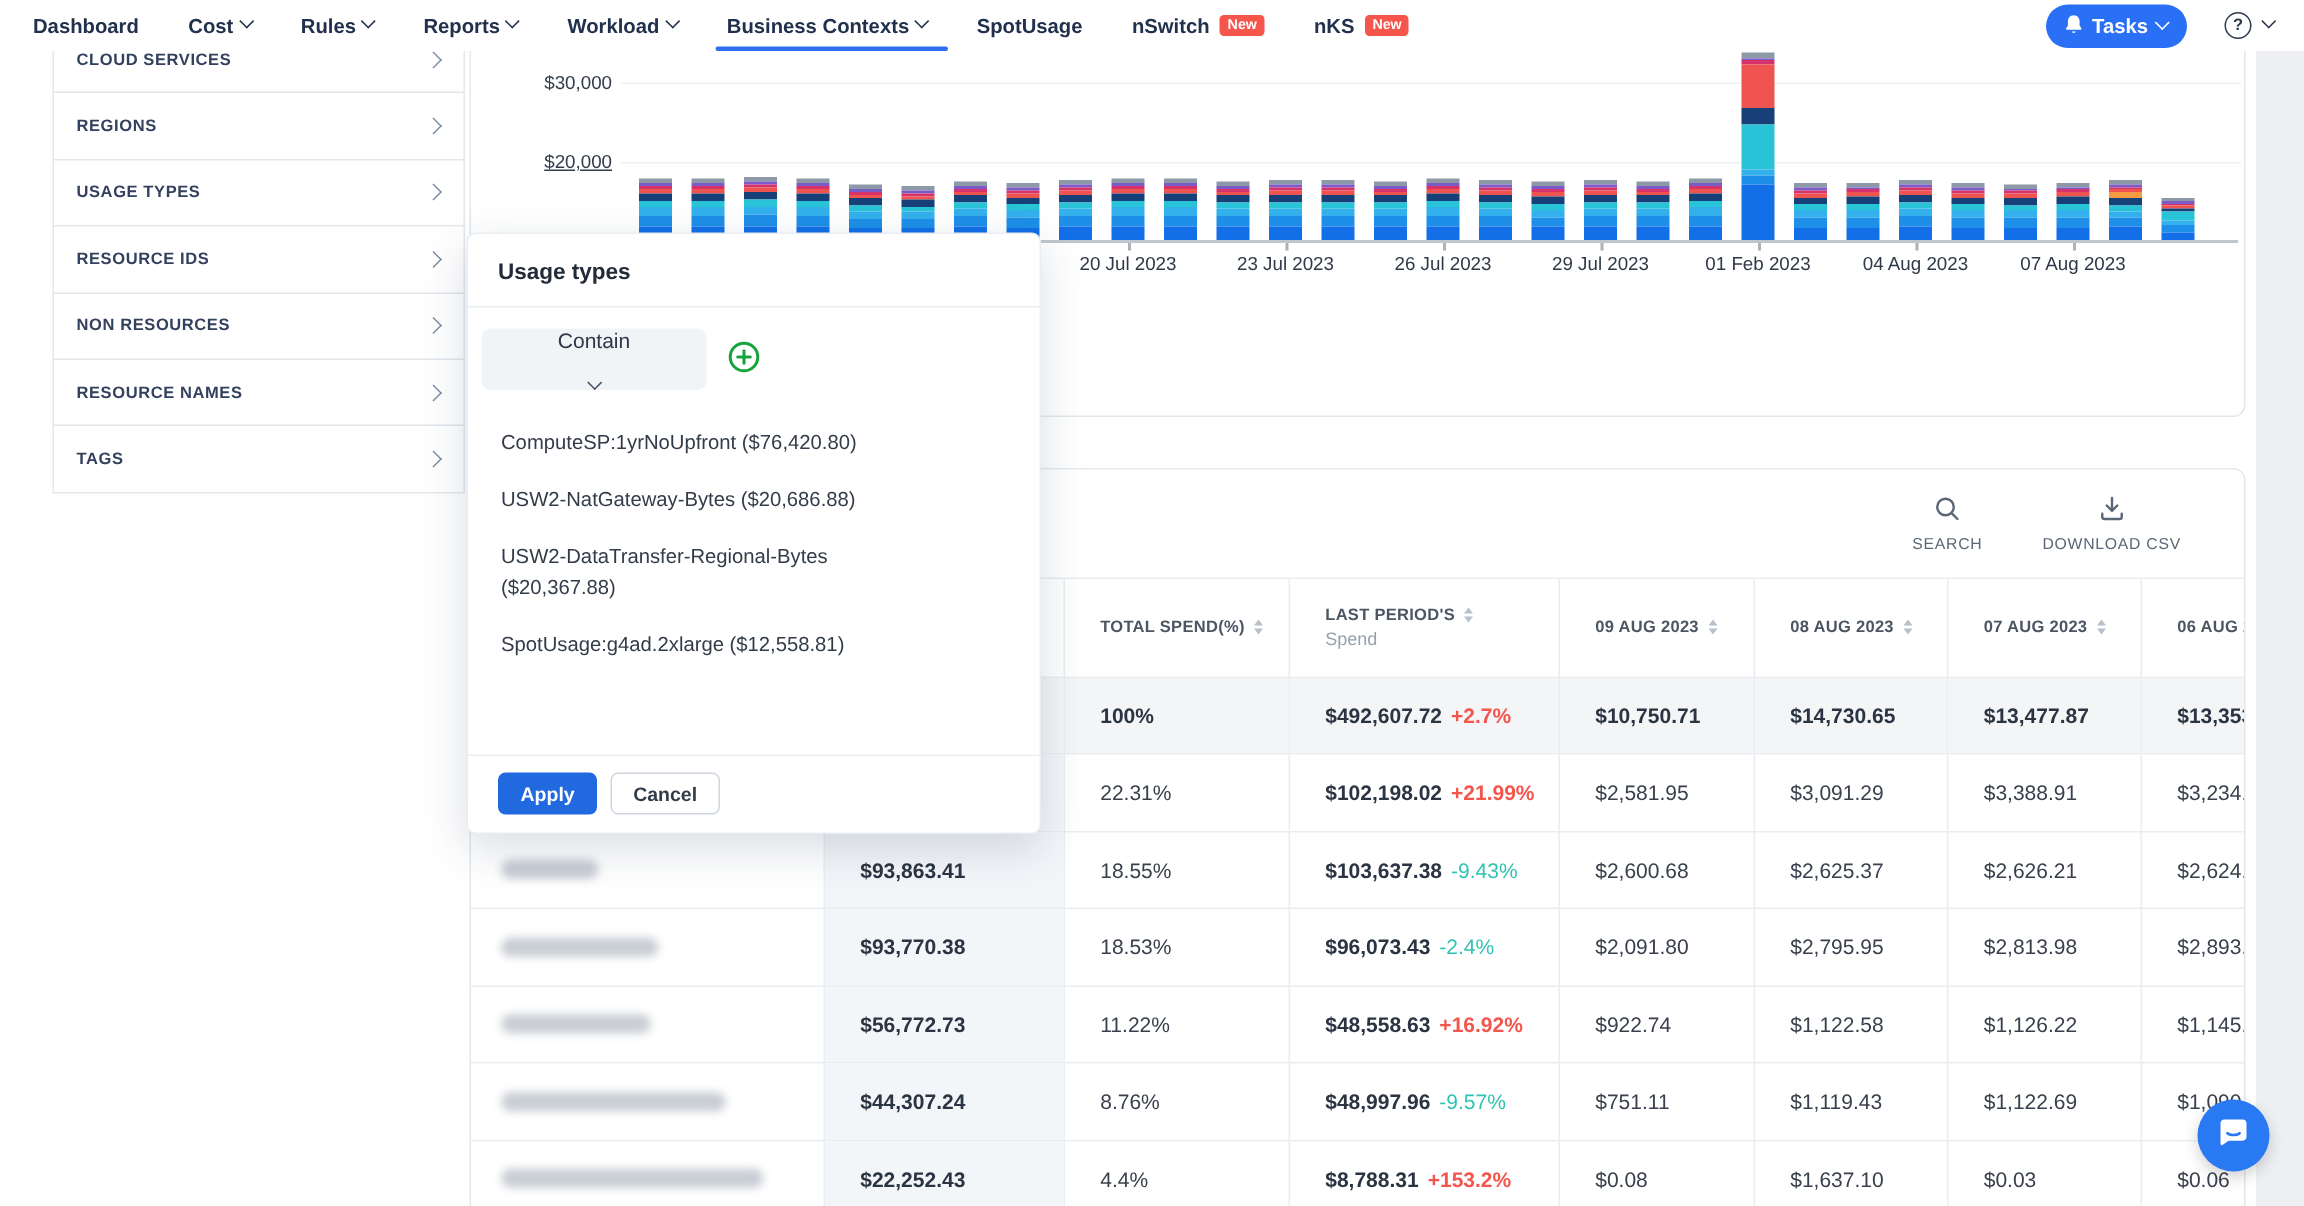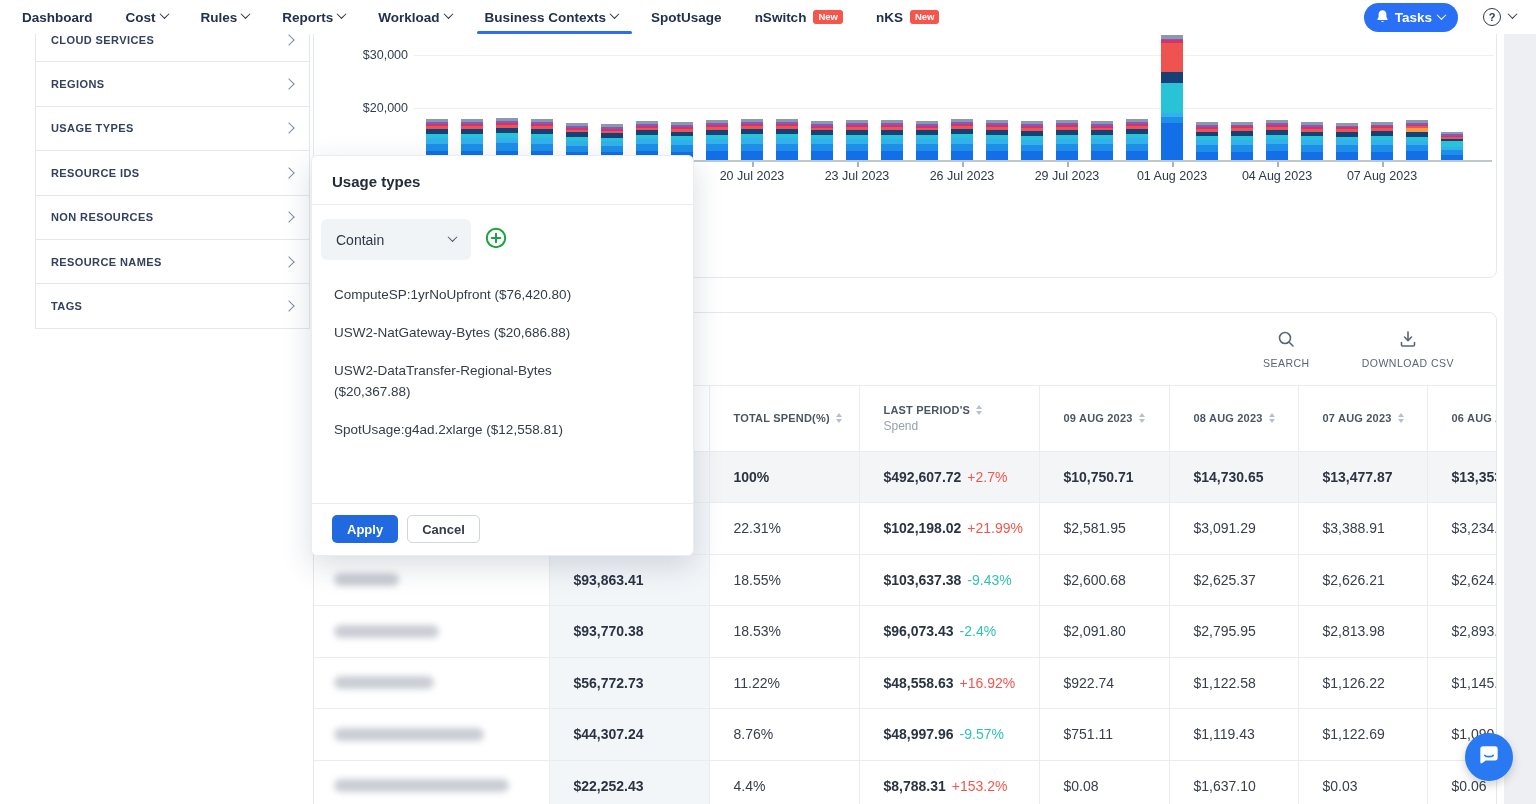--- a/index.html
+++ b/index.html
@@ -45,21 +45,21 @@
   
   .gridline { position:absolute; left:100px; width:1080px; height:1px; background:#eef1f4; }
   .ytick { position:absolute; left:14px; width:80px; text-align:right; font-size:12.5px; color:#333d4c; }
   .axis { position:absolute; left:100px; top:179px; width:1078px; height:2px; background:#bfc6ce; }
   .bar { position:absolute; width:22px; display:flex; flex-direction:column; cursor:pointer; }
   .seg { width:100%; }
   .xtick-mark { position:absolute; top:181px; width:1.5px; height:5px; background:#aab2bc; }
   .xtick { position:absolute; top:188px; width:96px; text-align:center; font-size:12.5px; color:#2f3947; }
 
   
-  .toolbar { height:73px; display:flex; align-items:center; justify-content:flex-end; gap:52px;
+  .toolbar { height:73px; display:flex; align-items:center; justify-content:flex-end; gap:40px;
     padding-right:42px; border-bottom:1px solid #e9edf1; background:#fff; }
   .tool-btn { display:flex; flex-direction:column; align-items:center; gap:6px; cursor:pointer; background:none; border:none; }
   .tool-label { font-size:10.5px; letter-spacing:.5px; color:#5a6576; font-weight:400; }
 
   
   table.tbl { border-collapse:collapse; table-layout:fixed; width:1313px; background:#fff; }
   .tbl th, .tbl td { border-right:1px solid #e9edf1; border-bottom:1px solid #e9edf1; text-align:left;
     overflow:hidden; white-space:nowrap; }
   .tbl th { height:65px; vertical-align:middle; padding-left:24px; background:#fff; cursor:pointer; }
   .tbl td { height:51.5px; padding-left:24px; font-size:14px; color:#39404c; }
@@ -68,33 +68,33 @@
   .th-sub { font-size:12px; color:#97a1ae; font-weight:400; margin-top:3px; }
   .sort { display:inline-flex; flex-direction:column; gap:2px; }
   .sort i { display:block; width:0; height:0; border-left:3.5px solid transparent; border-right:3.5px solid transparent; }
   .sort .up { border-bottom:4px solid #b7c0cb; }
   .sort .dn { border-top:4px solid #b7c0cb; }
   td.col-name { padding-left:20px; }
   td.col-spend { background:#f3f6f9; font-weight:700; color:#2b3442; }
   tr.total td { background:#f4f5f7; font-weight:700; color:#2b3442; }
   .main-val { font-weight:700; color:#2b3442; }
   .chg { margin-left:6px; font-weight:400; }
-  .chg.up { color:#f4564e; }
+  .chg.up { color:#f4564e;font-weight:bold; }
   .chg.down { color:#2fc4b2; }
   .blur-pill { height:13px; background:#c0c5cd; border-radius:7px; filter:blur(3px); opacity:.85; }
 
   
   .popup { position:absolute; left:311px; top:155px; width:383px; height:401px; background:#fff;
     border:1px solid #e9edf2; border-radius:6px; z-index:50;
     box-shadow:0 10px 30px rgba(23,43,77,.16); display:flex; flex-direction:column; }
   .popup-header { padding:17px 20px 13px; border-bottom:1px solid #e9edf1; }
   .popup-title { font-size:15px; font-weight:700; color:#222b38; }
   .popup-controls { display:flex; align-items:center; gap:11px; padding:14px 14px 6px 9px; }
   .select-box { width:150px; height:41px; background:#f1f4f7; border-radius:6px; display:flex;
-    align-items:center; justify-content:space-between; padding:0 15px; cursor:pointer; }
+    align-items:center; justify-content:space-between; padding:0 15px; cursor:pointer;flex-direction:column; }
   .select-box span { font-size:14px; color:#2e3847; }
   .select-box .caret { border-color:#46536a; }
   .text-input { width:168px; height:41px; background:#f1f4f7; border:none; border-radius:6px;
     padding:0 16px; font-size:14px; color:#2e3847; font-family:inherit; }
   .plus-btn { background:none; border:none; cursor:pointer; display:flex; margin-left:3px; }
   .options { flex:1; padding:9px 20px 0 22px; }
   .option { font-size:13.5px; color:#333c49; line-height:21px; padding:8.5px 0; max-width:285px; cursor:pointer; }
   .popup-footer { border-top:1px solid #e9edf1; padding:11px 0 0 20px; height:52px; display:flex; gap:9px; }
   .btn-apply { background:#2069df; color:#fff; border:none; border-radius:5px; height:28px; padding:0 15px;
     font-size:13px; font-weight:700; cursor:pointer; }
@@ -109,21 +109,21 @@
 </head>
 <body>
 
 <div id="stage">
 
   <section class="panel chart-panel">
     <div id="chart-inner">
         <div class="gridline" style="top: 74px;"></div>
         <div class="ytick" style="top: 67px;">$30,000</div>
         <div class="gridline" style="top: 127px;"></div>
-        <div class="ytick" style="top: 120px;">$20,000</div>
+        <div class="ytick" style="top: 120px; text-decoration: underline;">$20,000</div>
         <div class="bar" style="left: 112px; top: 137.6px; height: 42.4px;">
           <div class="seg" style="height: 8%; background: rgb(142, 153, 168);"></div>
           <div class="seg" style="height: 4%; background: rgb(123, 91, 199);"></div>
           <div class="seg" style="height: 5%; background: rgb(214, 51, 108);"></div>
           <div class="seg" style="height: 7%; background: rgb(239, 83, 80);"></div>
           <div class="seg" style="height: 12%; background: rgb(23, 63, 120);"></div>
           <div class="seg" style="height: 10%; background: rgb(40, 195, 215);"></div>
           <div class="seg" style="height: 13%; background: rgb(51, 177, 236);"></div>
           <div class="seg" style="height: 17%; background: rgb(29, 143, 232);"></div>
           <div class="seg" style="height: 24%; background: rgb(19, 111, 232);"></div>
@@ -451,21 +451,21 @@
         <div class="axis"></div>
         <div class="xtick-mark" style="left: 438px;"></div>
         <div class="xtick" style="left: 390px;">20 Jul 2023</div>
         <div class="xtick-mark" style="left: 543px;"></div>
         <div class="xtick" style="left: 495px;">23 Jul 2023</div>
         <div class="xtick-mark" style="left: 648px;"></div>
         <div class="xtick" style="left: 600px;">26 Jul 2023</div>
         <div class="xtick-mark" style="left: 753px;"></div>
         <div class="xtick" style="left: 705px;">29 Jul 2023</div>
         <div class="xtick-mark" style="left: 858px;"></div>
-        <div class="xtick" style="left: 810px;">01 Aug 2023</div>
+        <div class="xtick" style="left: 810px;">01 Feb 2023</div>
         <div class="xtick-mark" style="left: 963px;"></div>
         <div class="xtick" style="left: 915px;">04 Aug 2023</div>
         <div class="xtick-mark" style="left: 1068px;"></div>
         <div class="xtick" style="left: 1020px;">07 Aug 2023</div>
       </div>
   </section>
 
   <section class="panel table-panel">
     <div class="toolbar">
       <button class="tool-btn">

